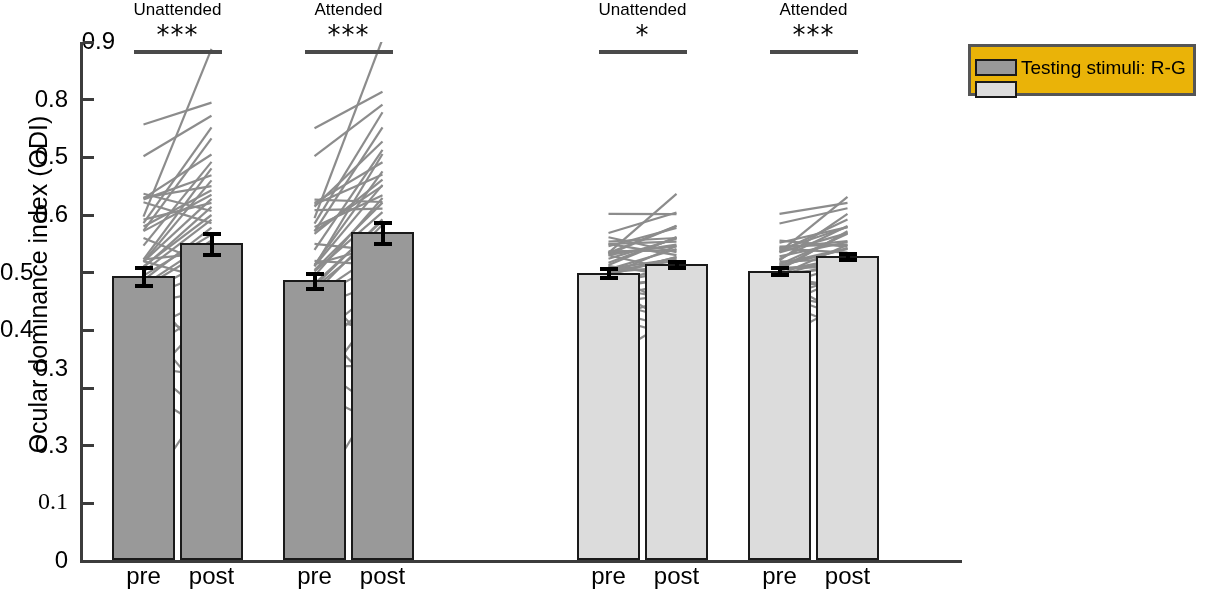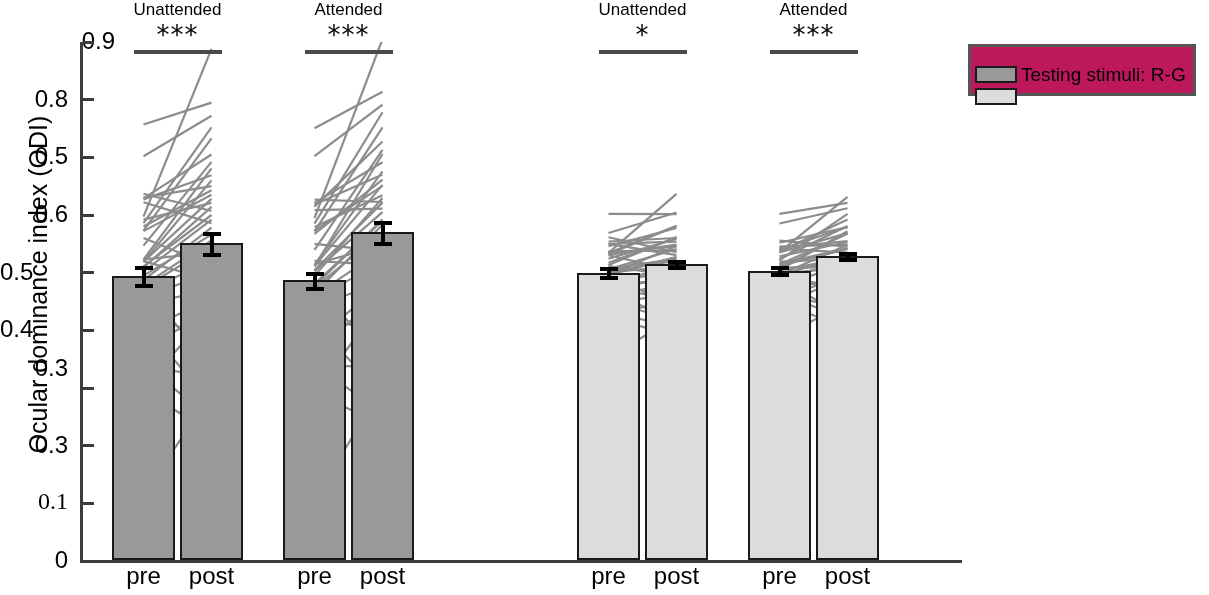--- a/index.html
+++ b/index.html
@@ -44,21 +44,21 @@
   
   .sig{position:absolute;text-align:center;}
   .sig .stars{font-size:26px;line-height:15px;color:#000;font-family:"DejaVu Sans",sans-serif;letter-spacing:1px;}
   .sig .sigline{height:4px;background:#4a4a4a;margin-top:7px;}
 
   
   .xlab{position:absolute;font-size:24px;color:#000;text-align:center;white-space:nowrap;}
 
   
   .legend{position:absolute;left:968px;top:44px;width:228px;height:52px;
-          border:3px solid #555;background:#be185d;box-sizing:border-box;padding:17px 4px;}
+          border:3px solid #555;background:#eab308;box-sizing:border-box;padding:10px 4px;}
   .legrow{display:flex;align-items:center;height:21px;margin-bottom:1px;}
   .legswatch{width:42px;height:17px;box-sizing:border-box;border:2px solid #1a1a1a;margin-right:4px;flex:none;}
   .legswatch.rg{background:#999999;}
   .legswatch.yb{background:#dcdcdc;}
   .legtext{font-size:19px;color:#000;white-space:nowrap;}
 </style>
 </head>
 <body>
 
 <div id="root">

